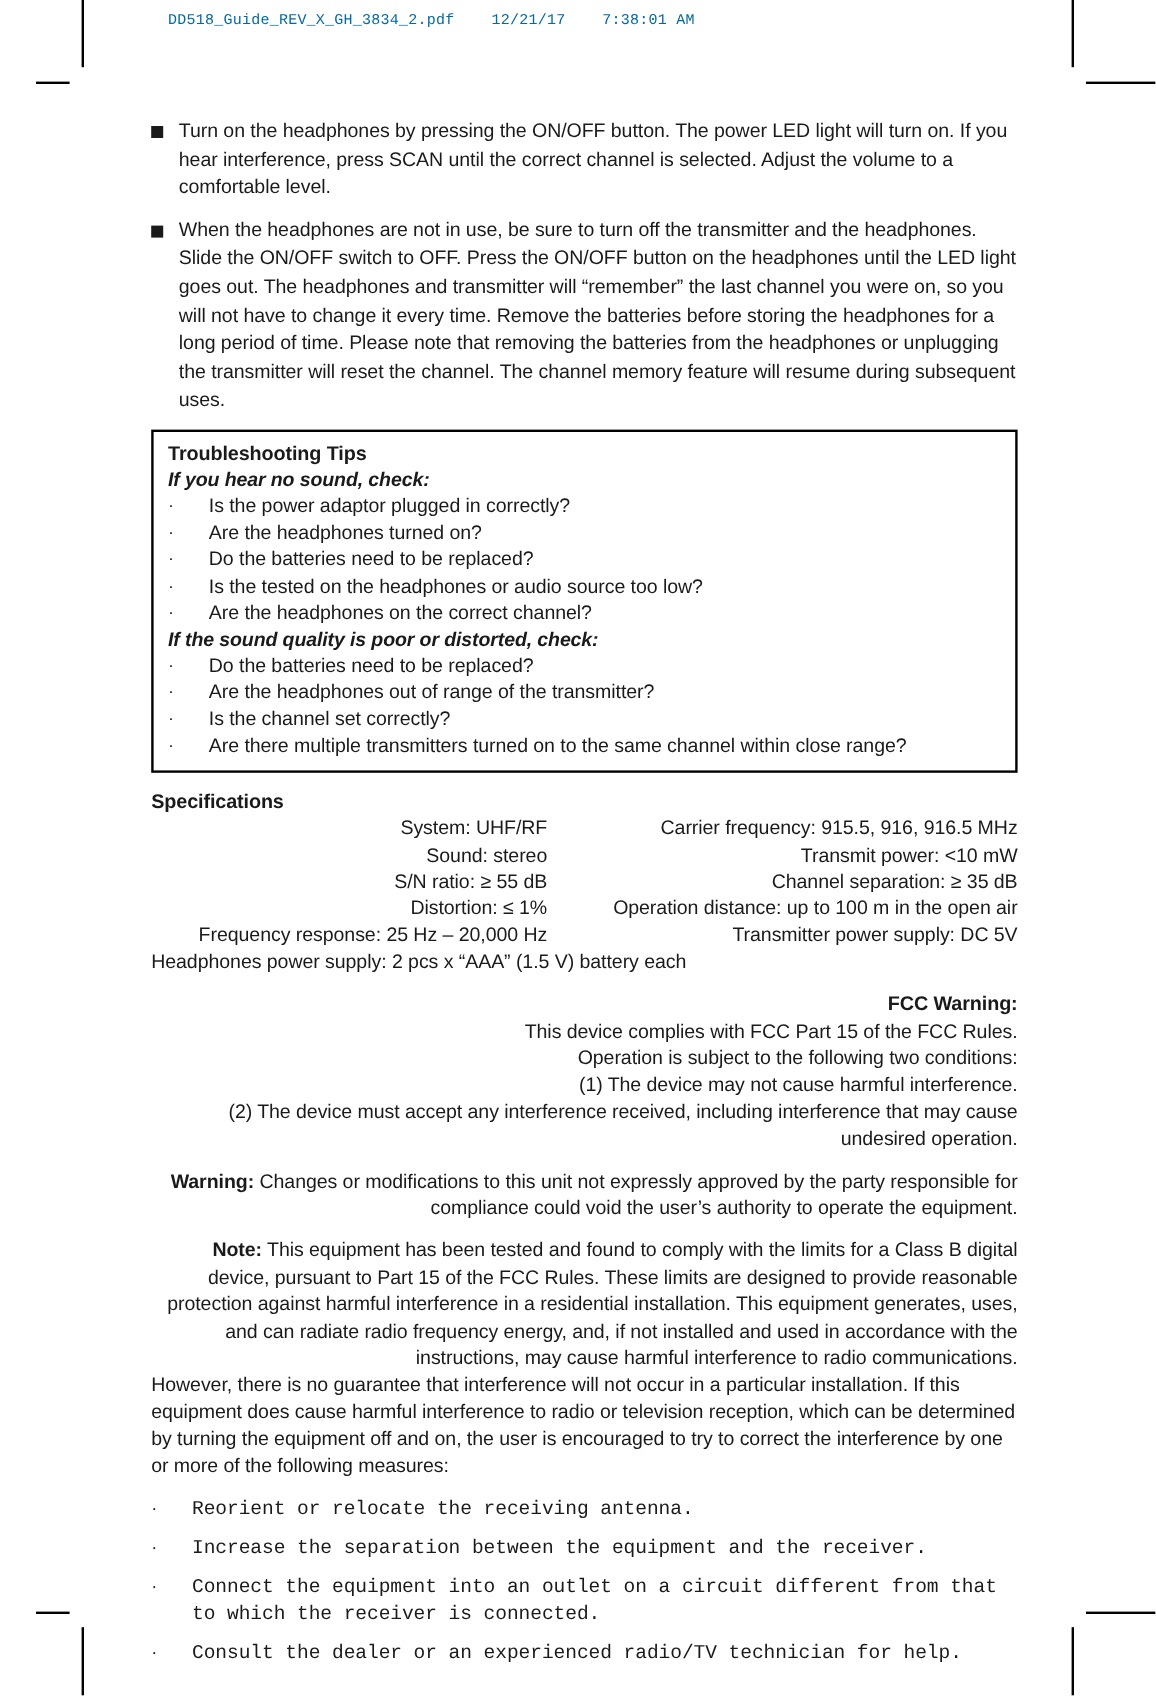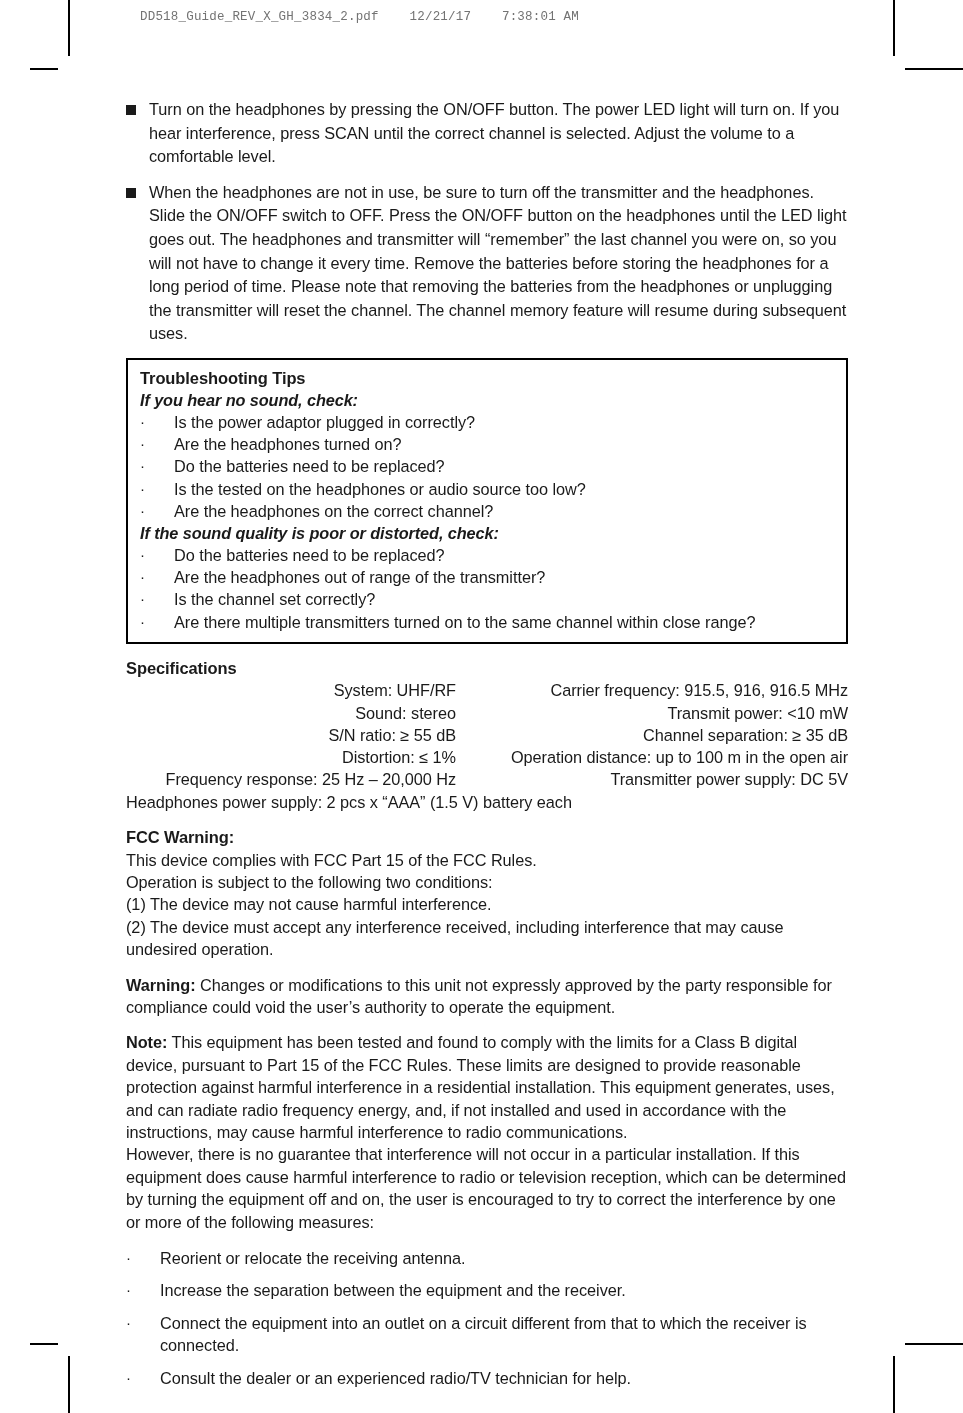--- a/index.html
+++ b/index.html
@@ -34,21 +34,21 @@
   .cm-br-h { left: 905px; top: 1343px;  width: 58px;  }
 
   
   .slug {
     position: absolute;
     left: 140px;
     top: 10px;
     font-family: "Liberation Mono", monospace;
     font-size: 12.5px;
     letter-spacing: 0.2px;
-    color: #737373;
+    color: #0369a1;
     white-space: pre;
   }
 
   
   .content {
     position: absolute;
     left: 126px;
     top: 98px;
     width: 722px;
   }
@@ -137,21 +137,21 @@
     line-height: 22.3px;
     letter-spacing: -0.05px;
   }
 
   
   .para {
     font-size: 16.3px;
     line-height: 22.4px;
     letter-spacing: -0.05px;
   }
-  .para-block { margin-top: 13px; }
+  .para-block { margin-top: 13px; text-align: right; }
   .para-line  { }
   .bold-lead { font-weight: bold; }
 
   
   .measure-list {
     list-style: none;
     margin: 14px 0 0 0;
     padding: 0;
   }
   .measure-item {
@@ -160,21 +160,21 @@
     font-size: 16.3px;
     line-height: 22.4px;
     letter-spacing: -0.05px;
     margin-bottom: 10px;
   }
   .measure-mark {
     flex: 0 0 auto;
     width: 34px;
     font-size: 15px;
   }
-  .measure-text { flex: 1 1 auto; }
+  .measure-text { flex: 1 1 auto; font-family: Liberation Mono, monospace; }
 </style>
 </head>
 <body>
 
 <div class="crop-mark cm-v cm-tl-v"></div>
 <div class="crop-mark cm-h cm-tl-h"></div>
 <div class="crop-mark cm-v cm-tr-v"></div>
 <div class="crop-mark cm-h cm-tr-h"></div>
 <div class="crop-mark cm-v cm-bl-v"></div>
 <div class="crop-mark cm-h cm-bl-h"></div>

